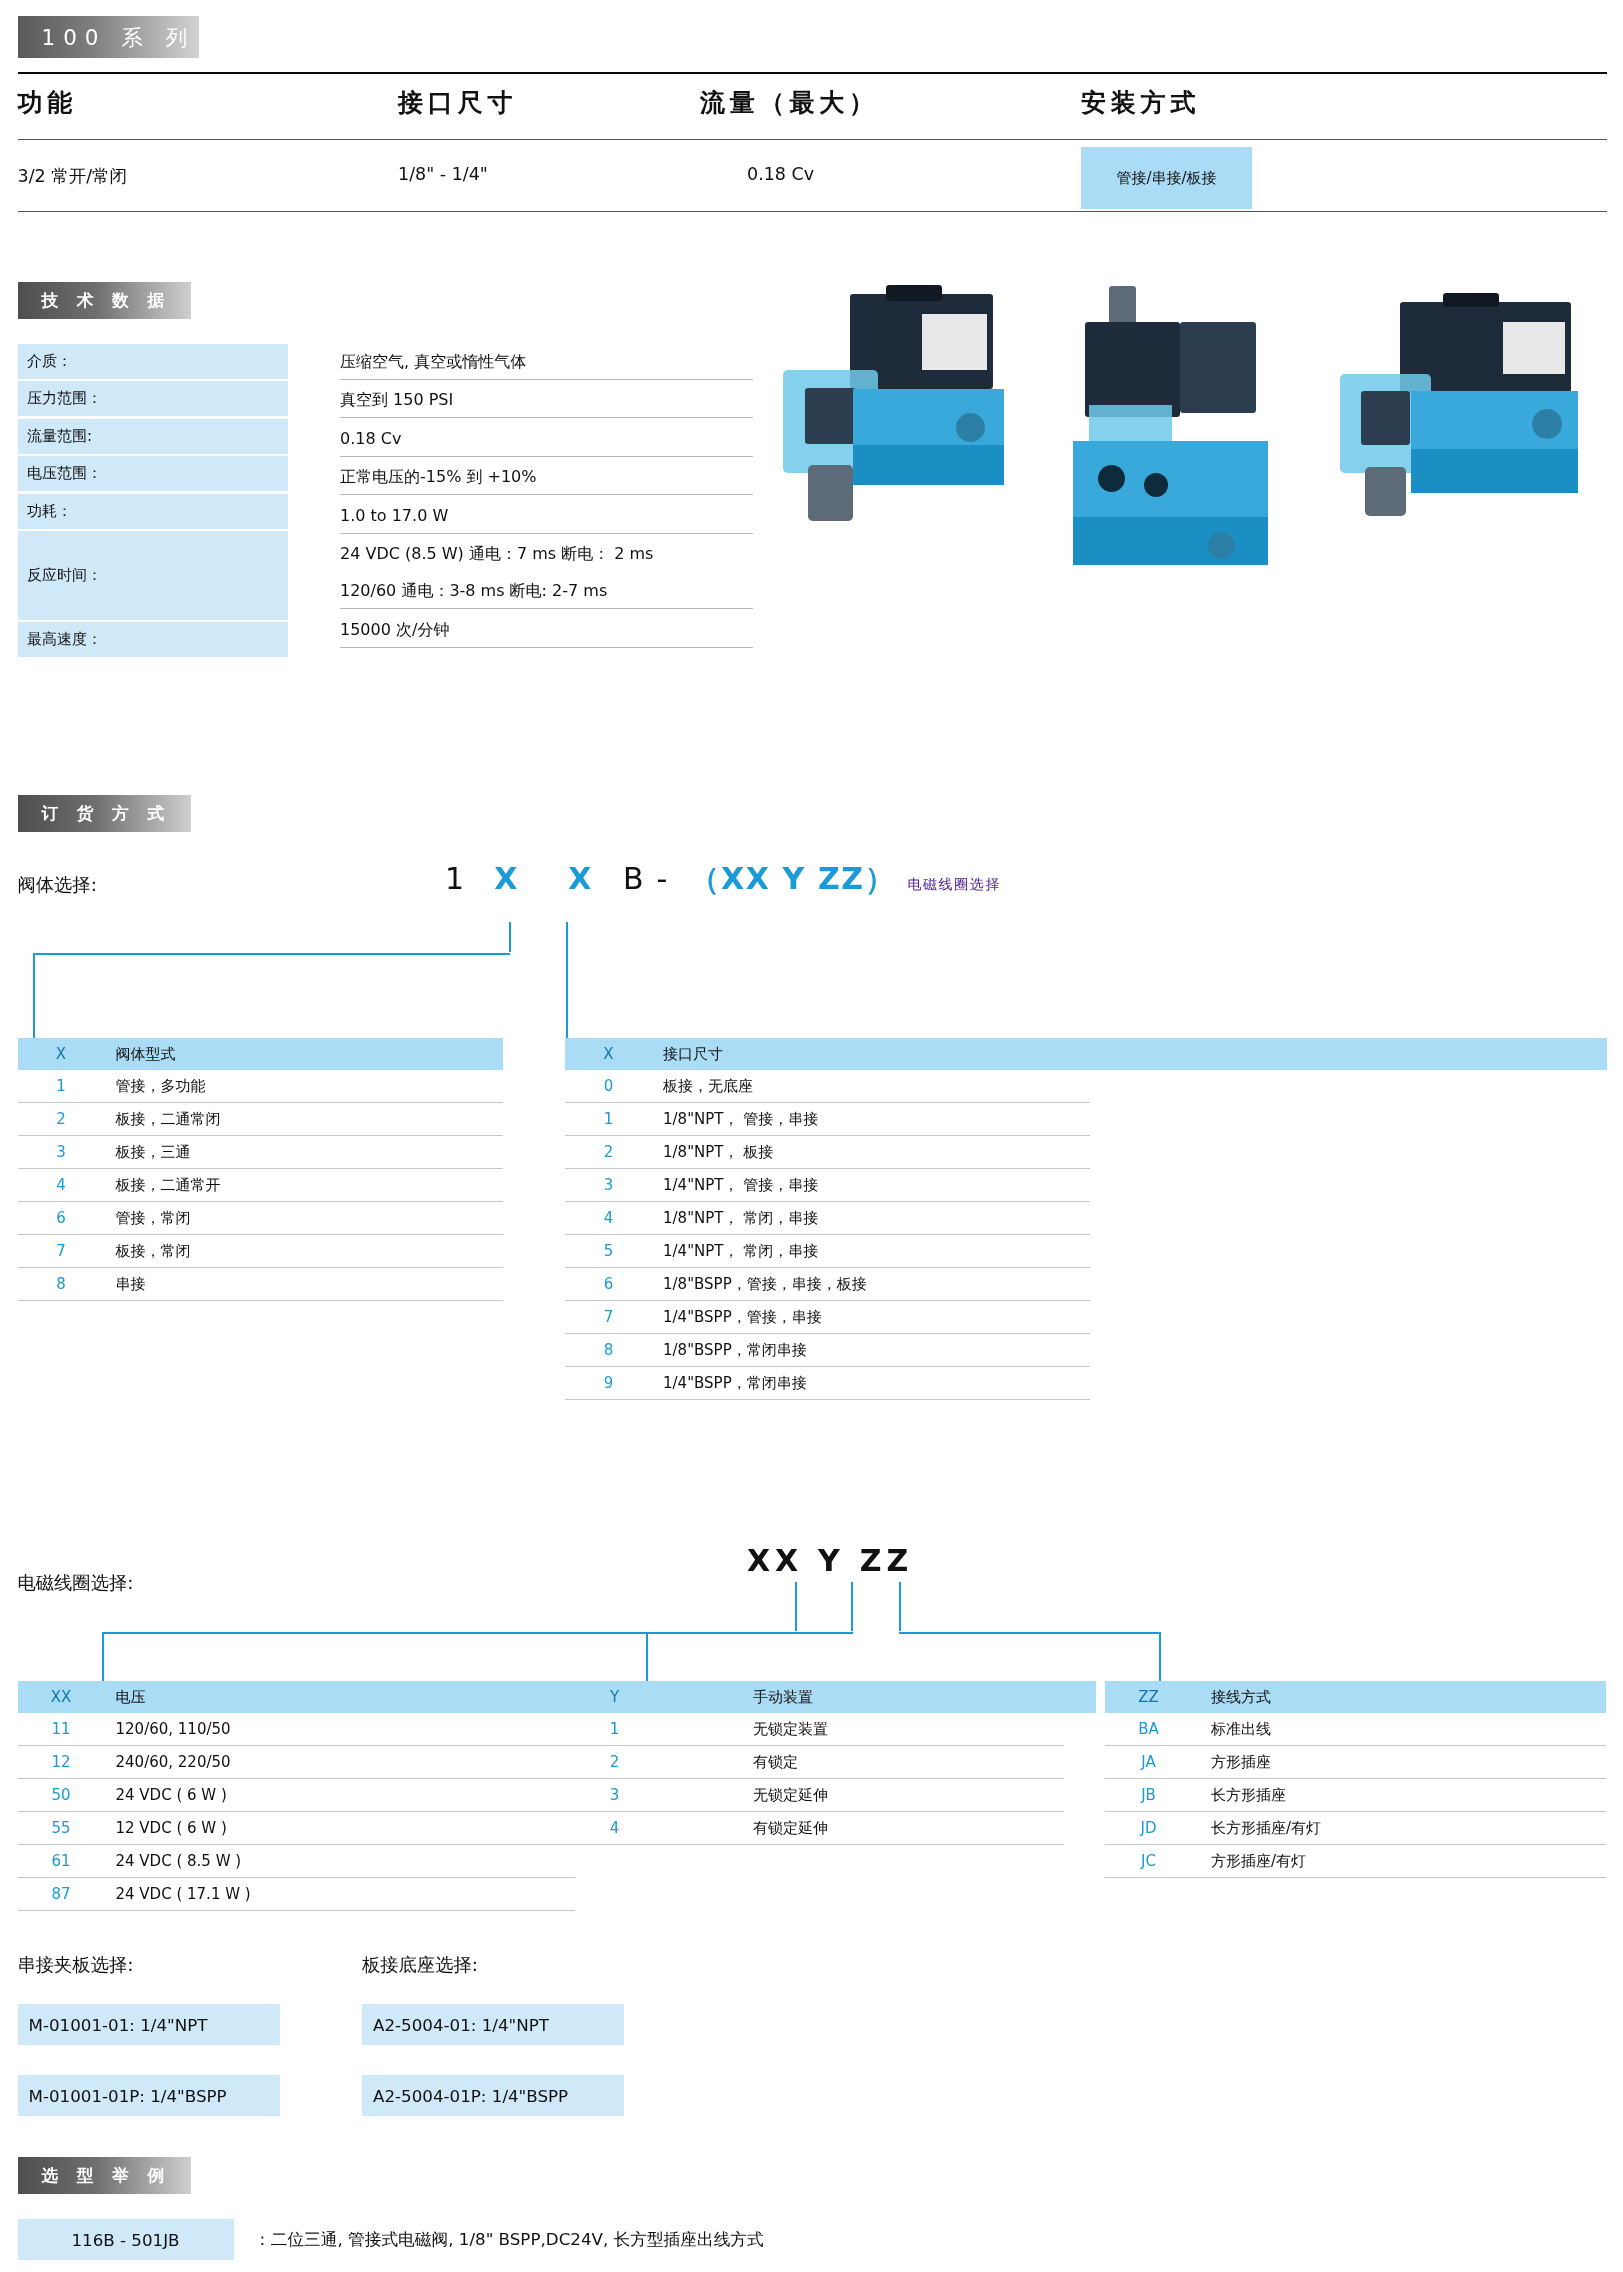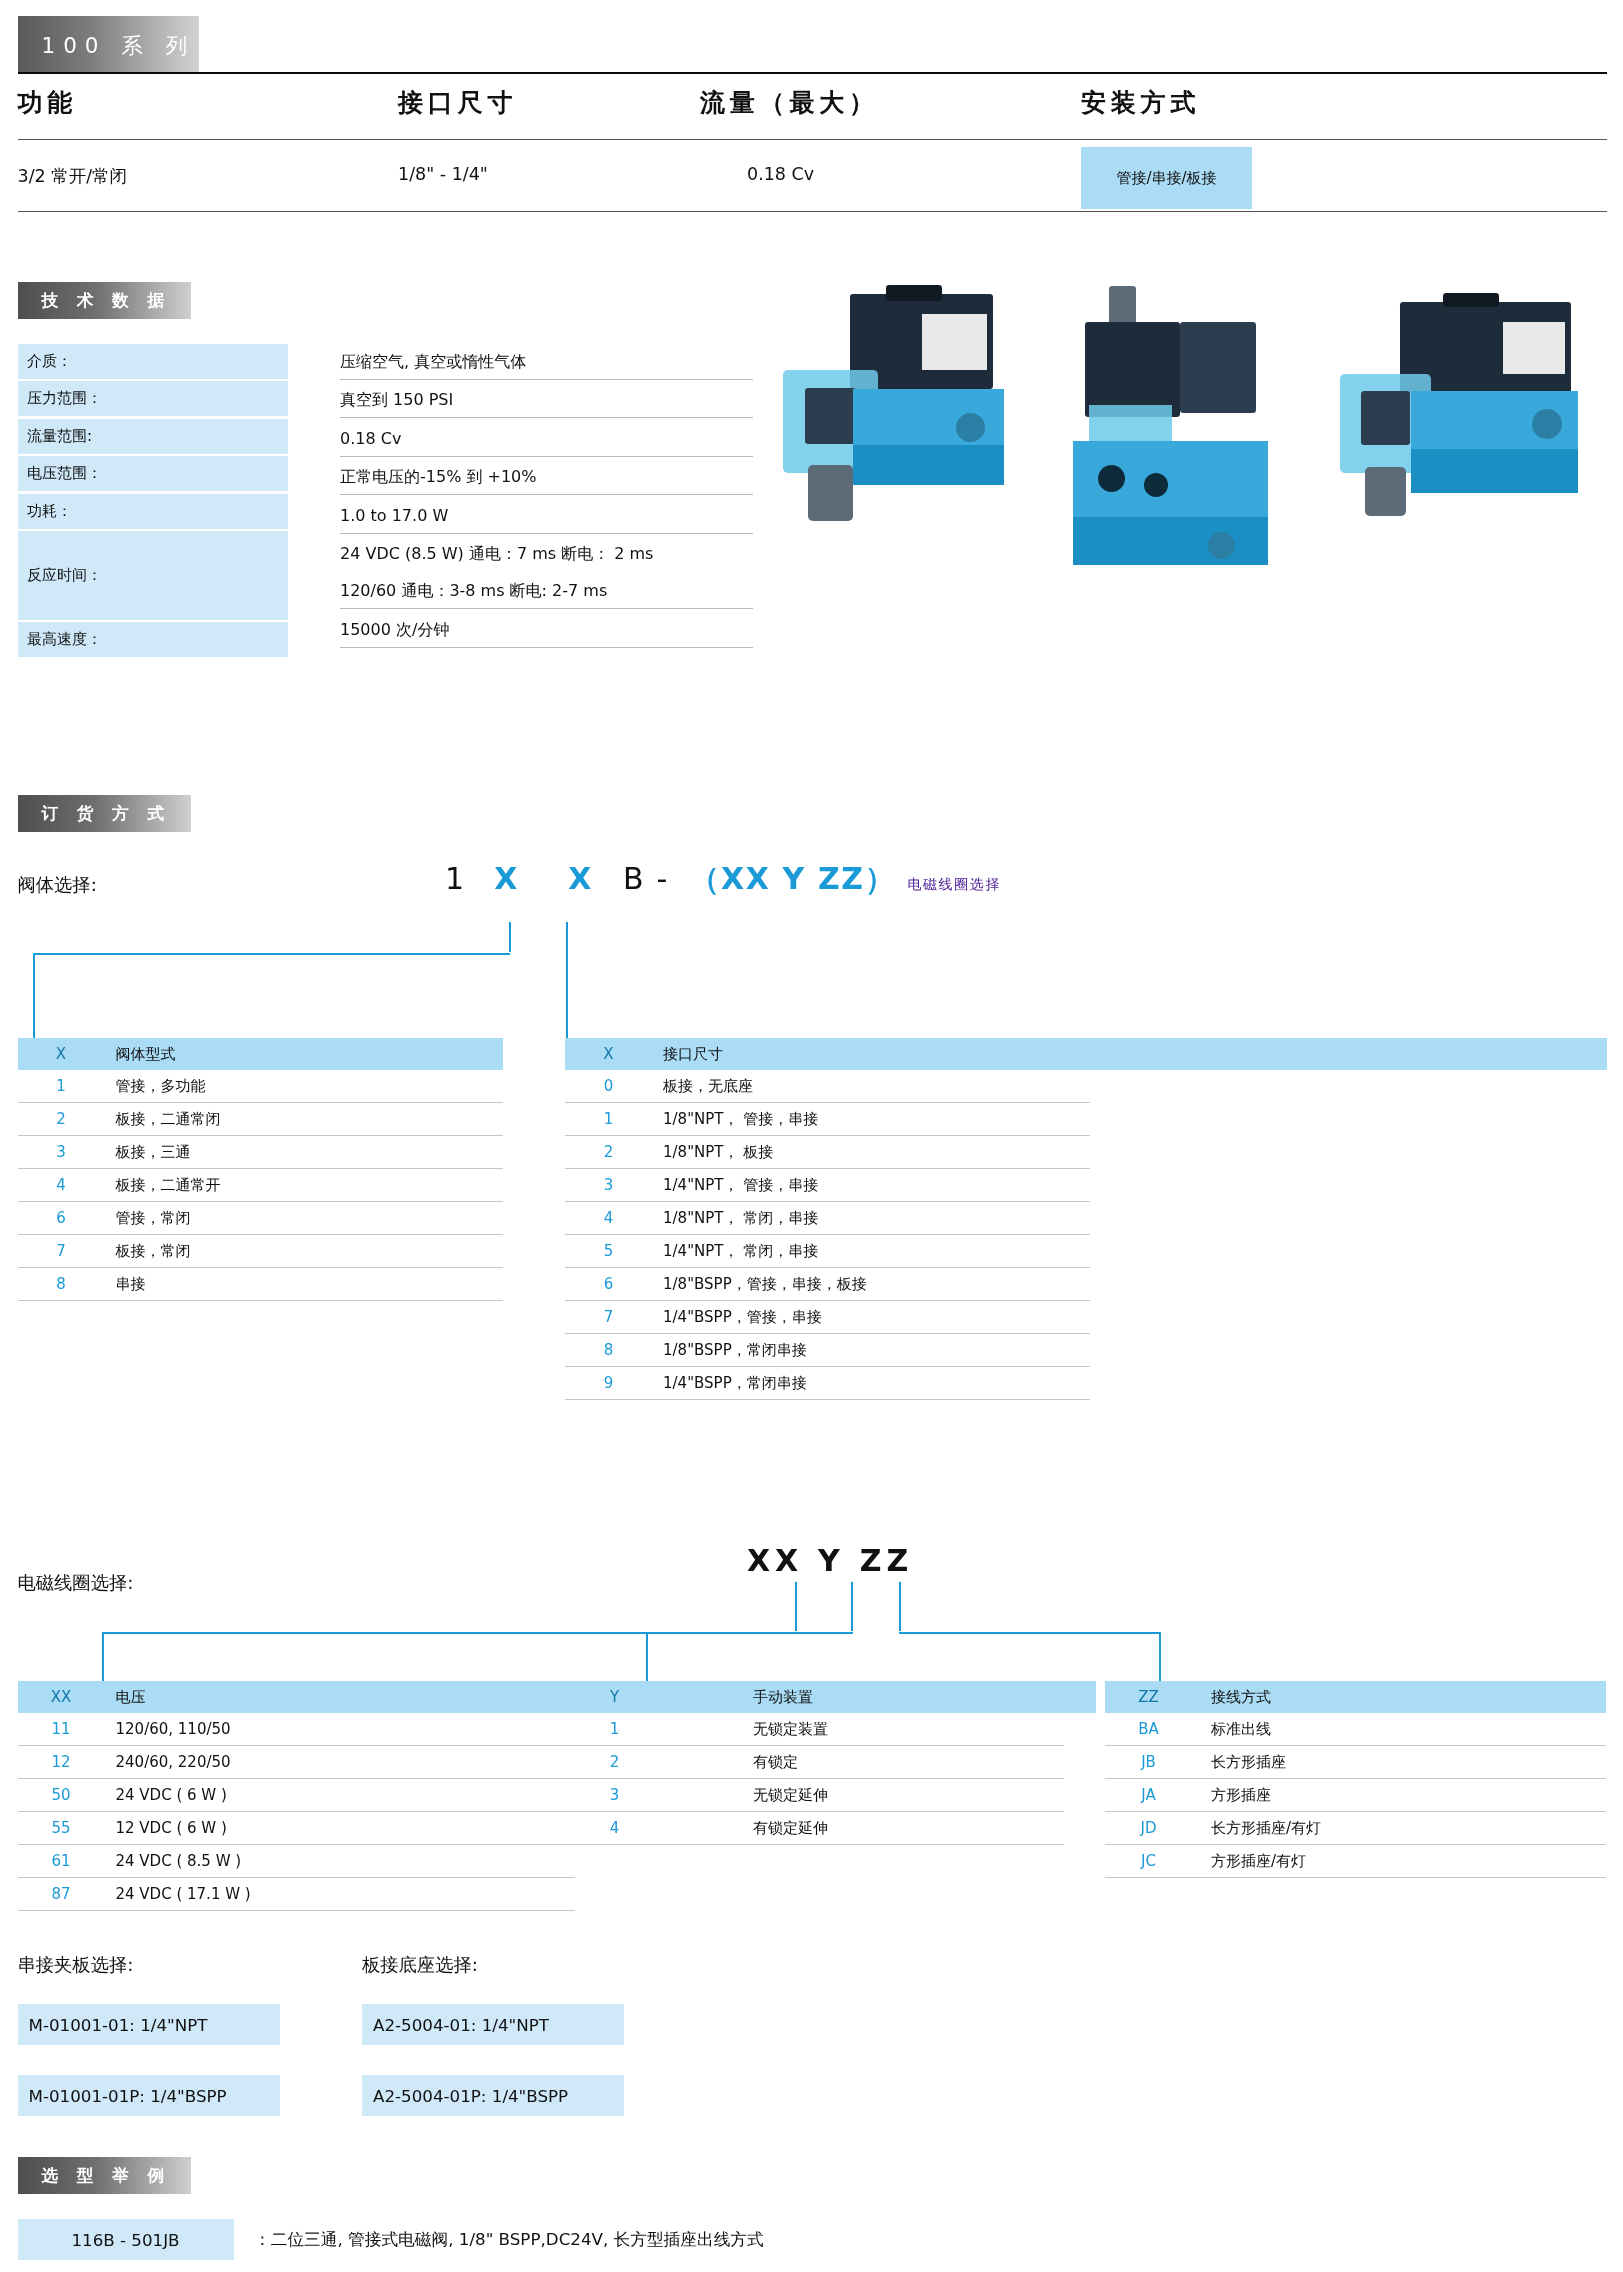--- a/index.html
+++ b/index.html
@@ -26,21 +26,21 @@
     font-size:16.7px;
     letter-spacing:6.4px;
     padding:7.2px 20.7px 7.2px 24px;
     font-family:"DejaVu Sans", sans-serif;
     font-weight:bold;
   }
 
   
   .series-pill{
     position:absolute;left:17.5px;top:16px;
-    width:181px;height:58px;
+    width:181px;height:42px;
     background:linear-gradient(to right,#595959 0%,#7d7d7d 40%,#d3d3d3 100%);
     color:#ffffff;
     font-size:21.5px;letter-spacing:8px;
     display:flex;align-items:center;
     padding-left:24px;box-sizing:border-box;
     font-family:"DejaVu Sans", sans-serif;
   }
 
   .rule{
     position:absolute;left:17.5px;width:1589px;height:1.6px;background:#0a0a0a;
@@ -425,26 +425,26 @@
   <div class="opt-table" style="left:1105px;top:1681px;width:501px;">
     <div class="opt-head">
       <div class="c1">ZZ</div>
       <div class="c2" style="padding-left:19px;">接线方式</div>
     </div>
     <div class="opt-row">
         <div class="c1">BA</div>
         <div class="c2" style="padding-left:19px;">标准出线</div>
       </div>
     <div class="opt-row">
+        <div class="c1">JA</div>
+        <div class="c2" style="padding-left:19px;">方形插座</div>
+      </div>
+    <div class="opt-row">
         <div class="c1">JB</div>
         <div class="c2" style="padding-left:19px;">长方形插座</div>
-      </div>
-    <div class="opt-row">
-        <div class="c1">JA</div>
-        <div class="c2" style="padding-left:19px;">方形插座</div>
       </div>
     <div class="opt-row">
         <div class="c1">JD</div>
         <div class="c2" style="padding-left:19px;">长方形插座/有灯</div>
       </div>
     <div class="opt-row">
         <div class="c1">JC</div>
         <div class="c2" style="padding-left:19px;">方形插座/有灯</div>
       </div>
   </div>

